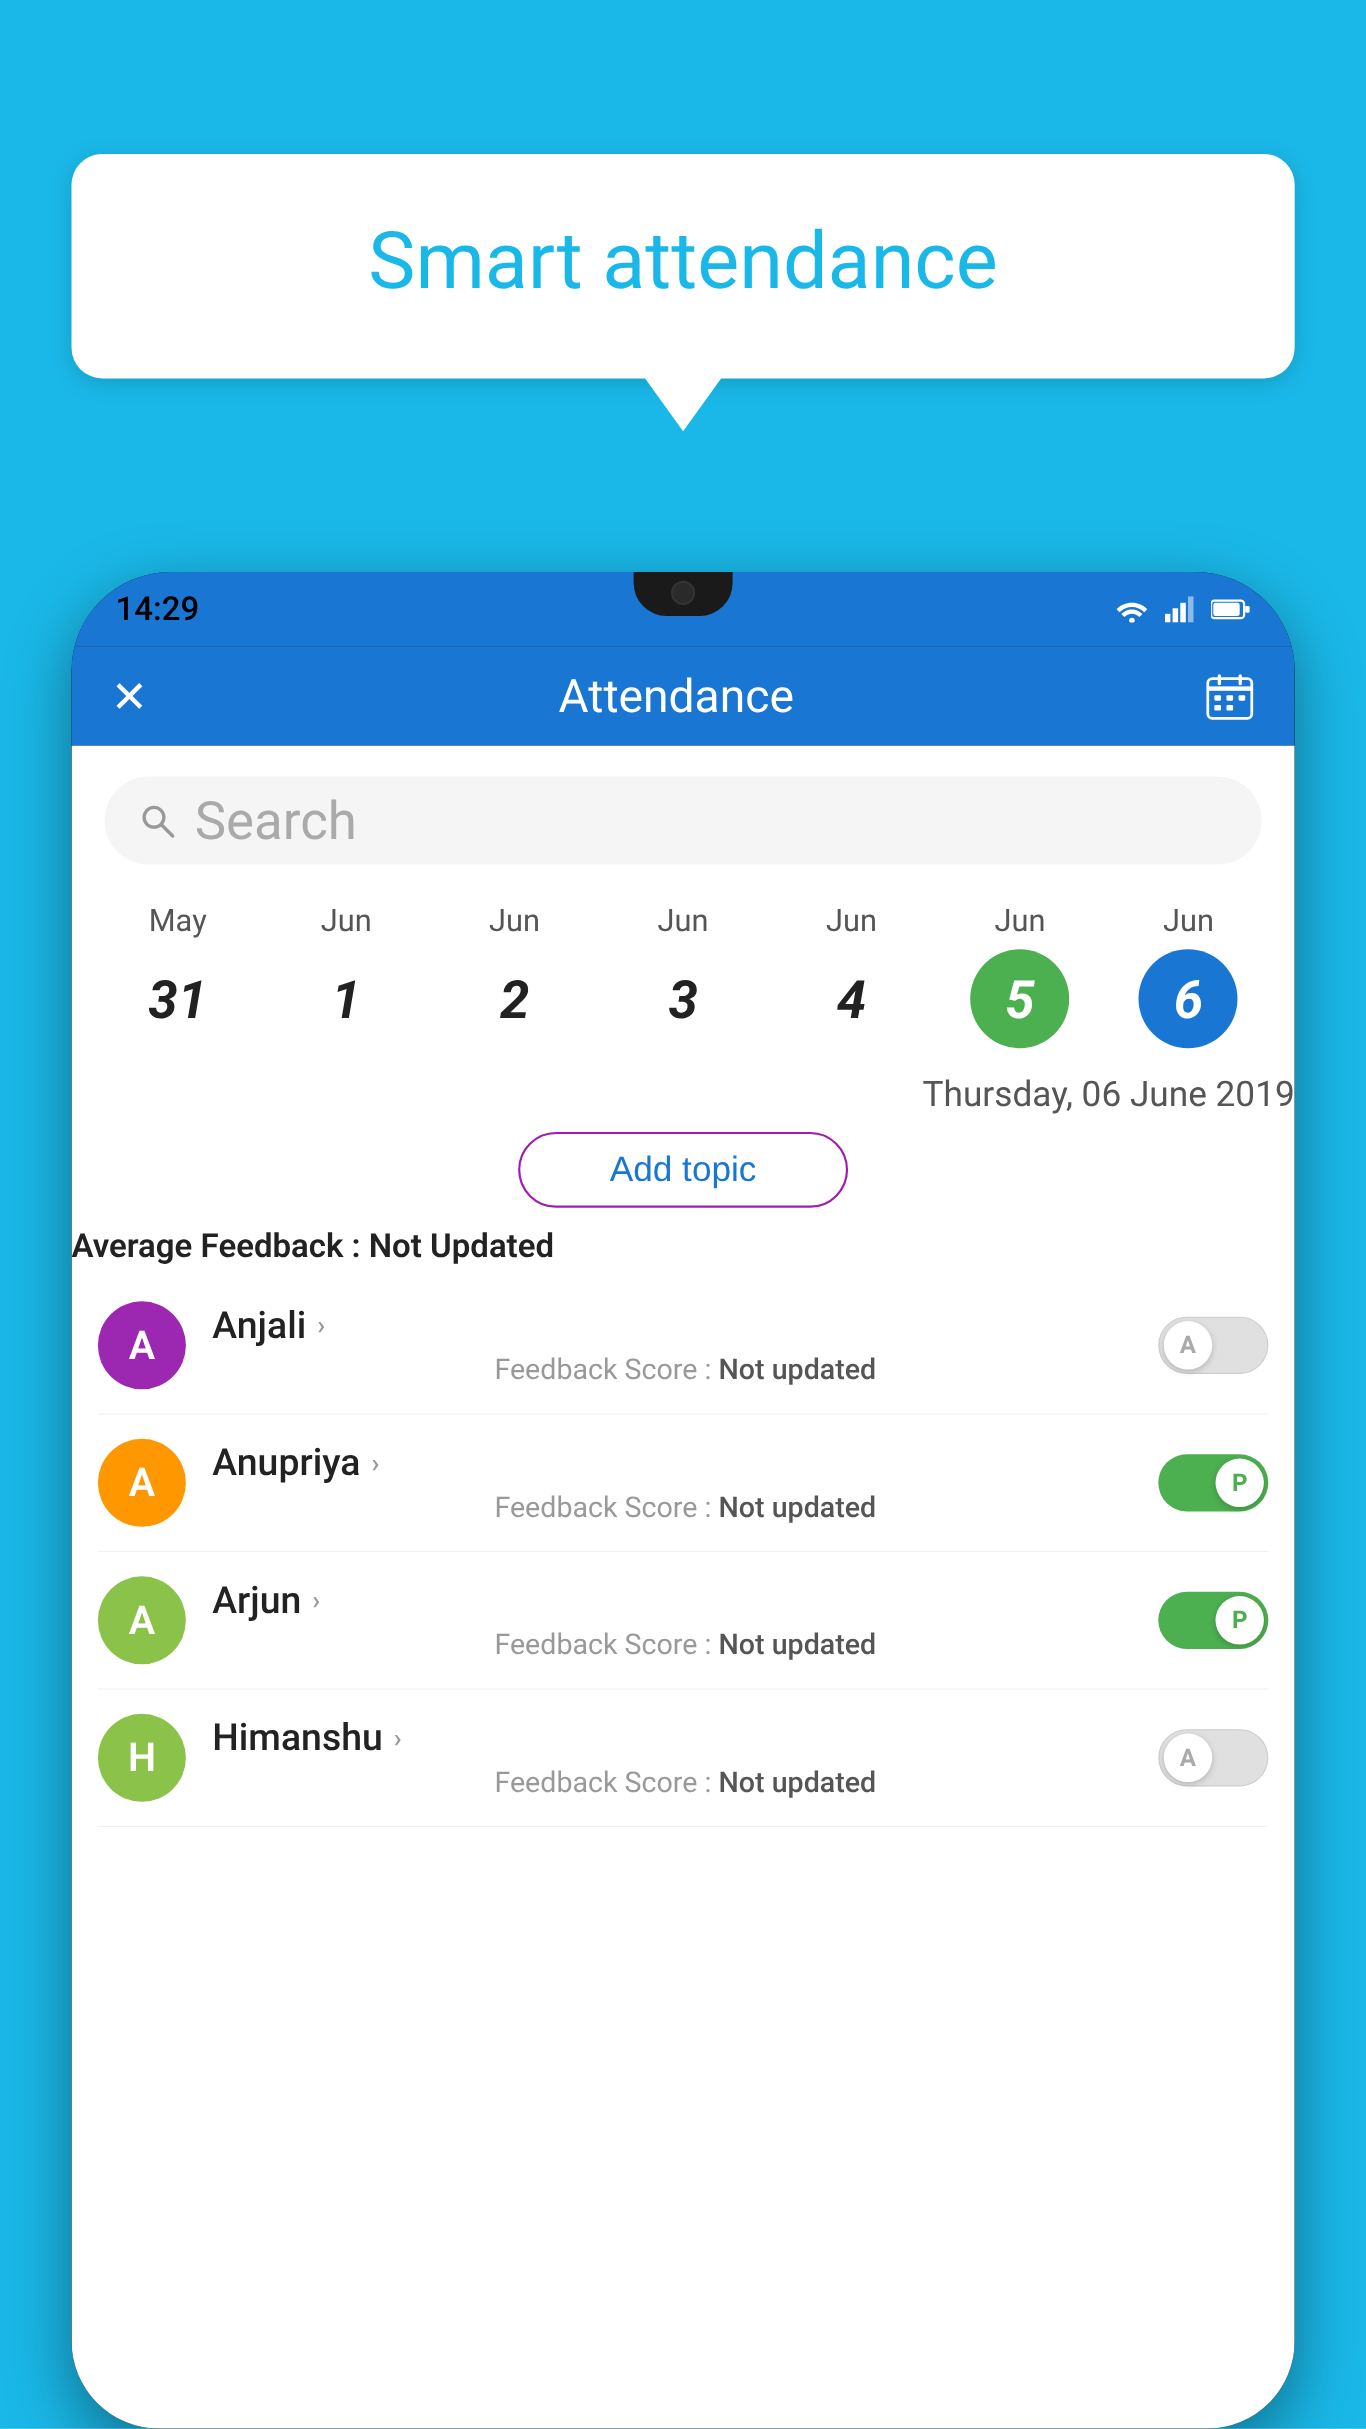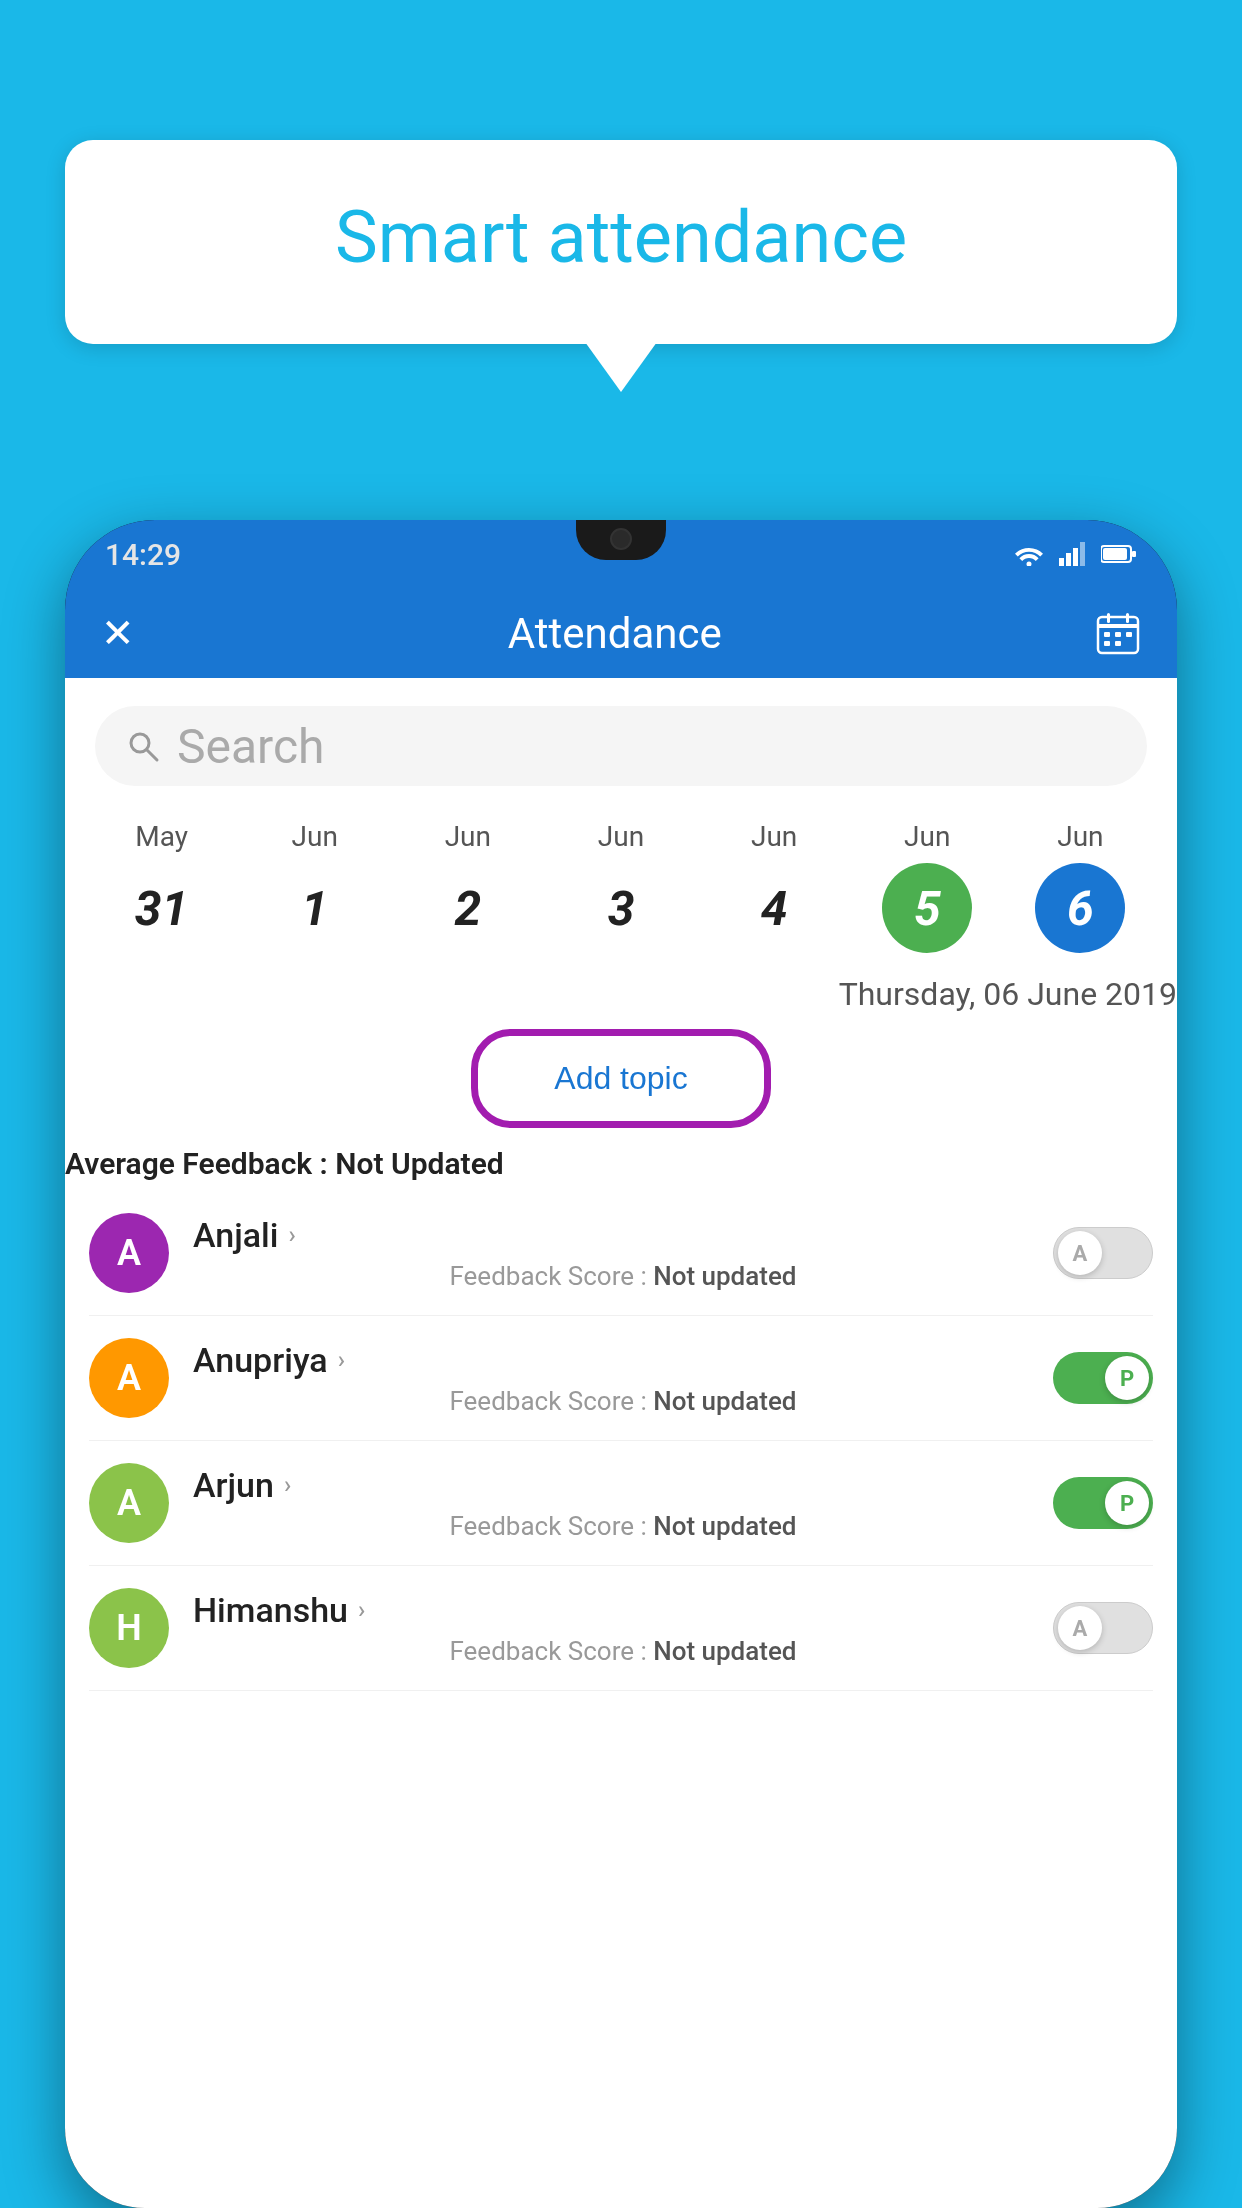--- a/index.html
+++ b/index.html
@@ -73,21 +73,21 @@
       background: #1976d2;
       height: 68px;
       display: flex;
       align-items: center;
       justify-content: space-between;
       padding: 0 40px;
       position: relative;
     }
 
     .status-time {
-      color: #e5e5e5;
+      color: #000000;
       font-size: 30px;
       font-weight: 500;
     }
 
     .status-icons {
       display: flex;
       align-items: center;
       gap: 14px;
     }
 
@@ -213,26 +213,26 @@
       text-align: right;
       font-size: 32px;
       color: #555;
       margin: 22px 0 16px;
     }
 
     
     .add-topic-btn {
       display: block;
       margin: 12px auto;
-      border: 7px solid #a21caf;
+      border: 2px solid #a21caf;
       background: white;
       color: #1976d2;
       font-size: 32px;
       border-radius: 40px;
-      padding: 24px 50px;
+      padding: 14px 50px;
       cursor: pointer;
       width: 300px;
       text-align: center;
     }
 
     
     .avg-feedback {
       text-align: left;
       font-size: 30px;
       color: #777;

